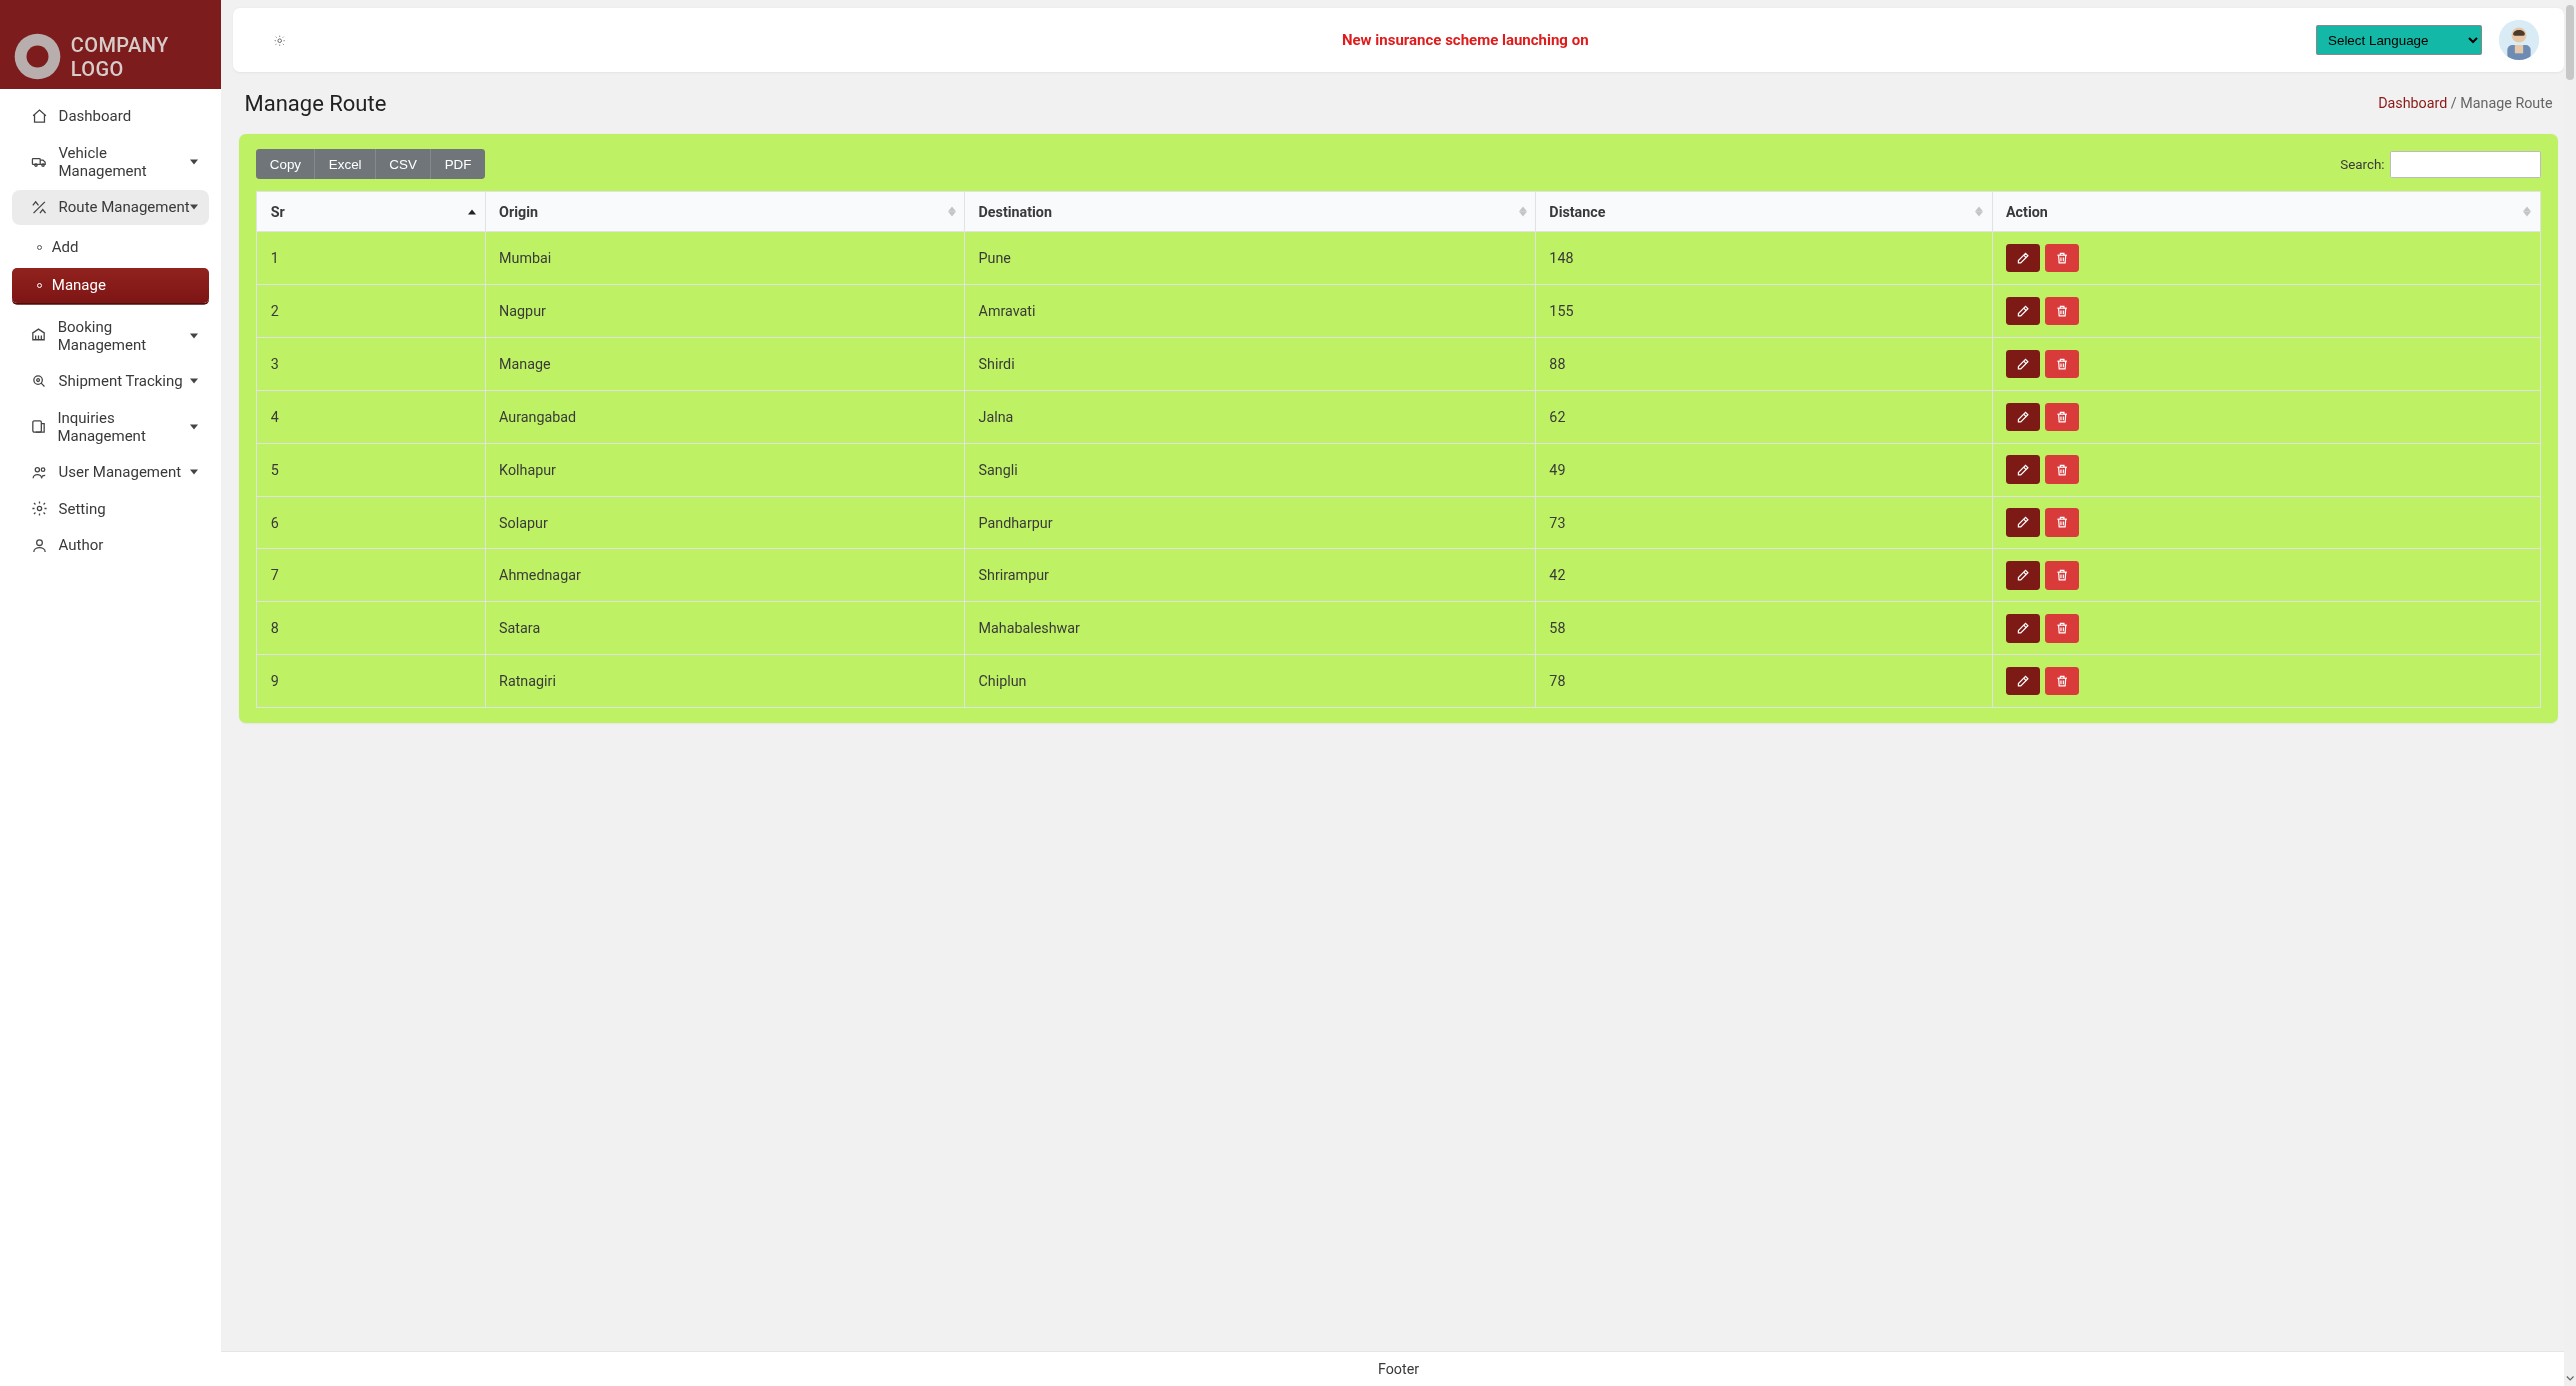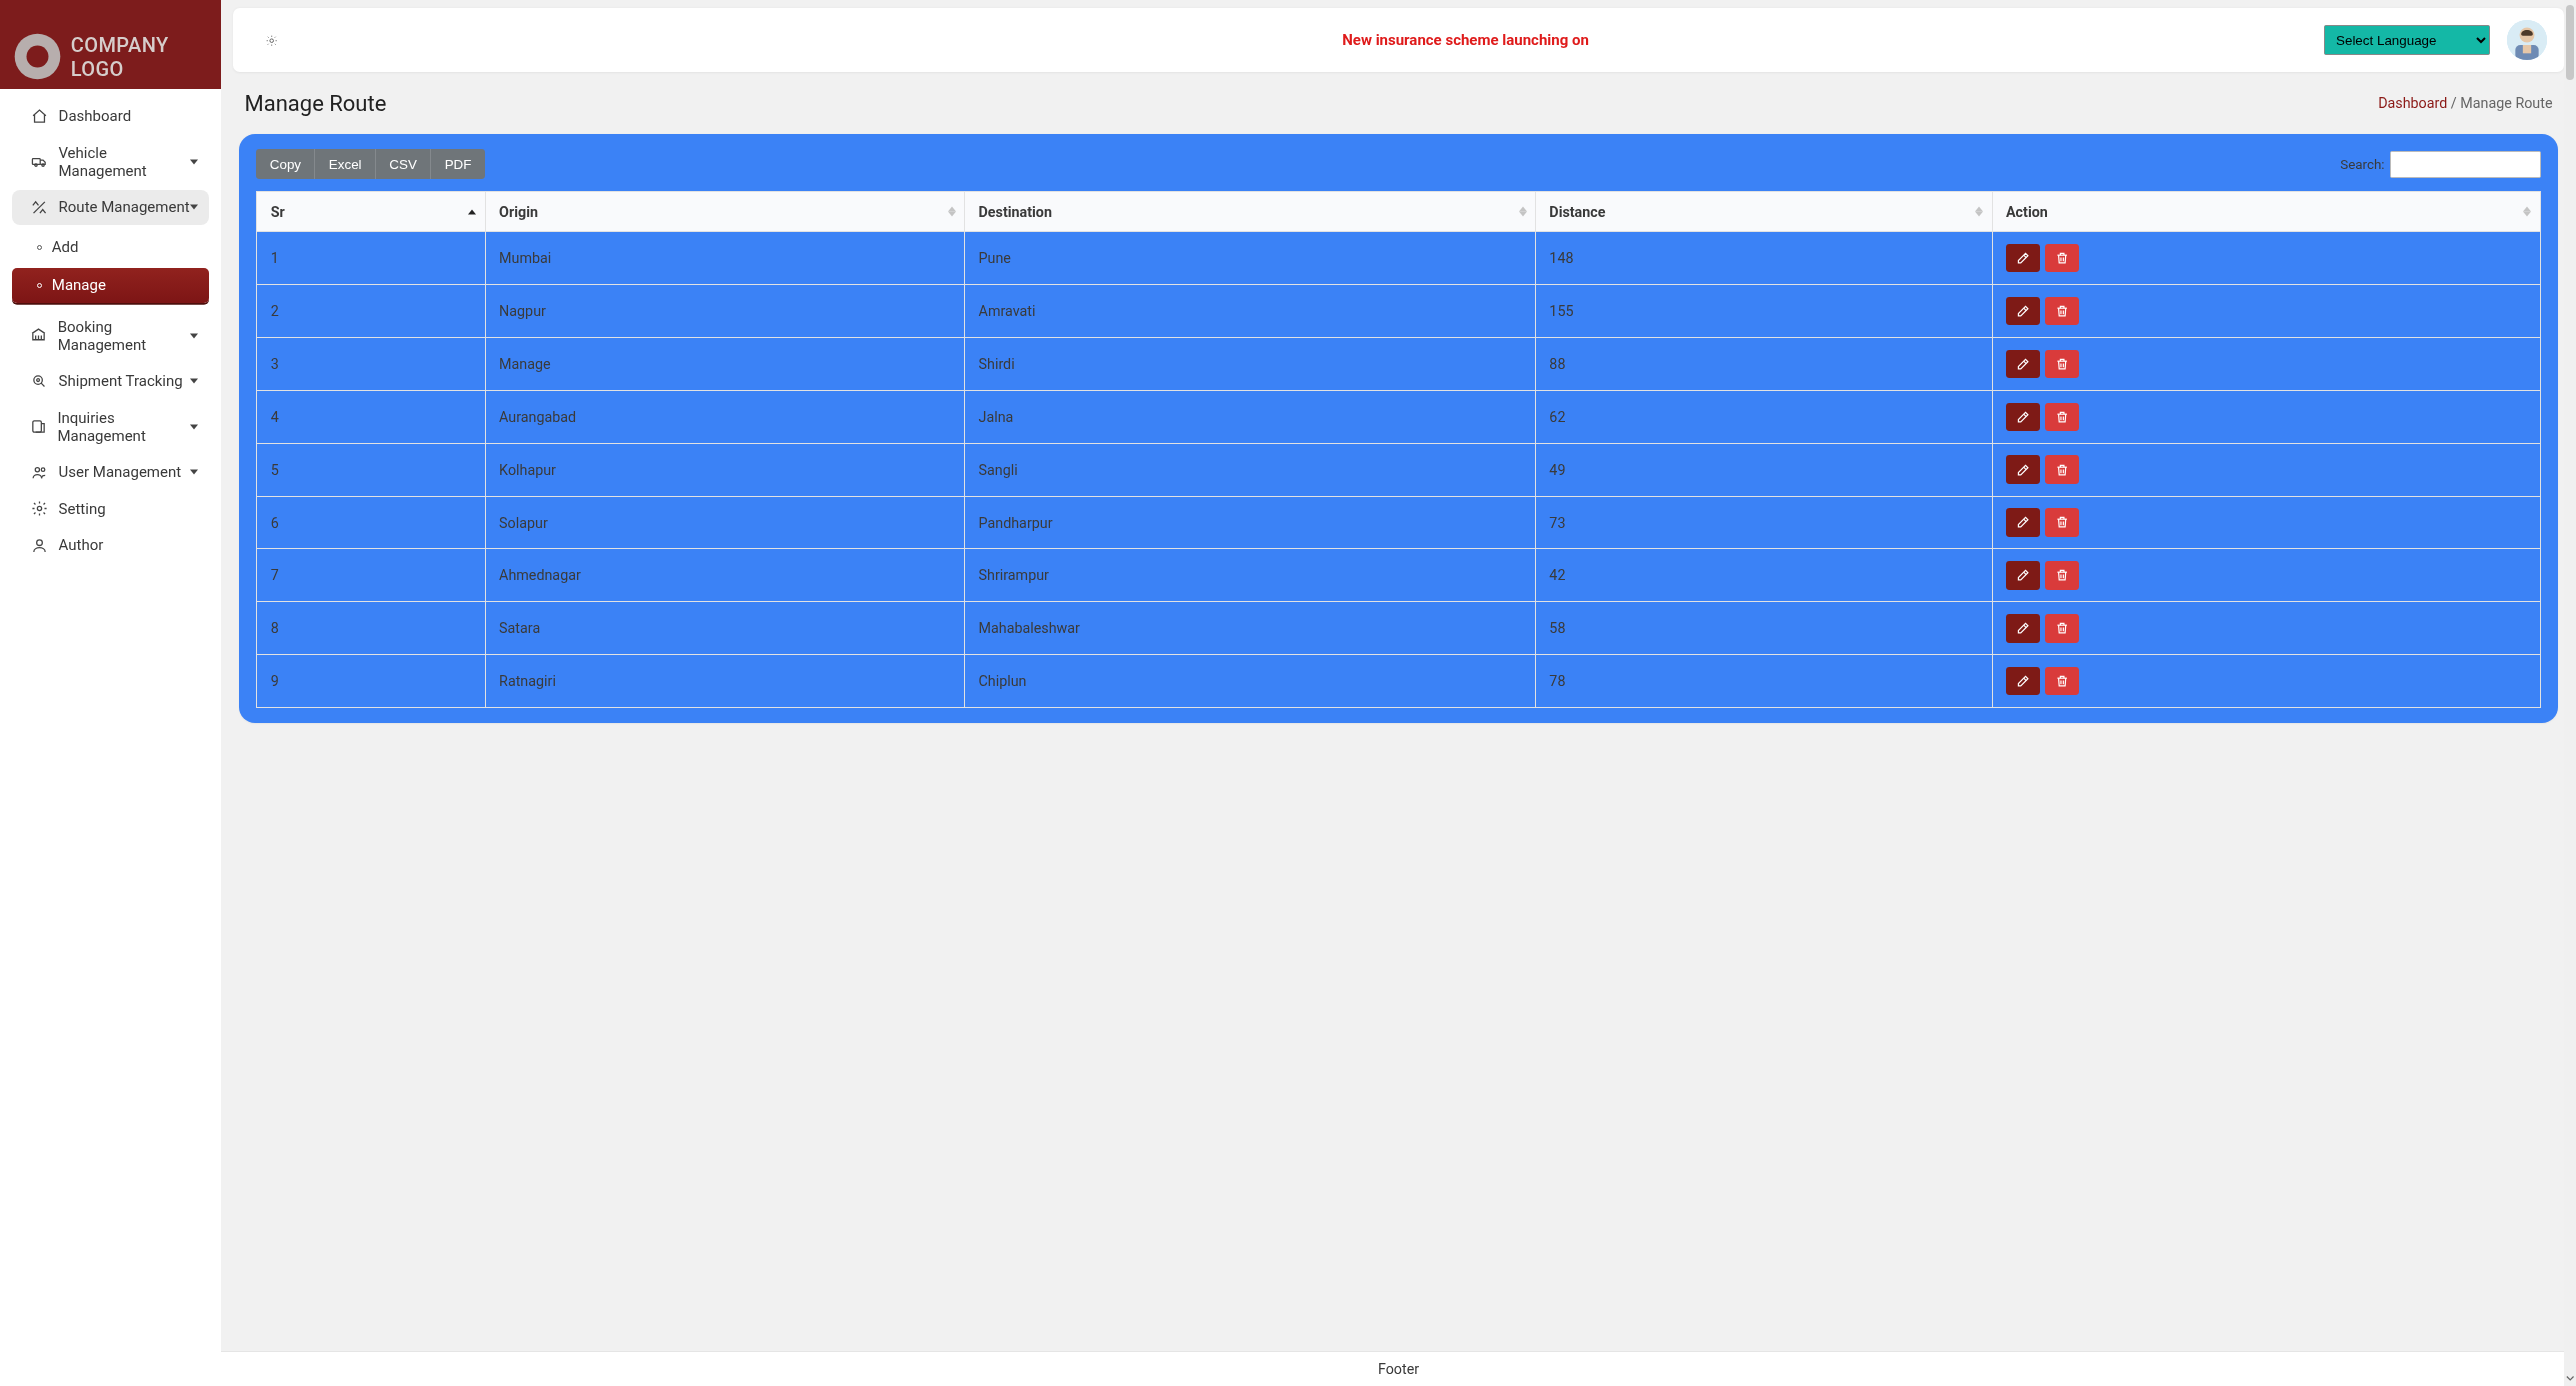--- a/index.html
+++ b/index.html
@@ -70,21 +70,21 @@
   }
   .nav-subitem.active .dot { border-color: #fff; }
   .main { flex: 1; display: flex; flex-direction: column; min-width: 0; }
   .topbar {
     background: #fff;
     border-radius: 6.7px;
     margin: 8.4px 11.7px 3.4px 11.7px;
     height: 64px;
     display: flex;
     align-items: center;
-    padding: 0 17px;
+    padding: 0 25px;
     gap: 17px;
     box-shadow: 0 0.8px 2.5px rgba(0,0,0,.06);
   }
   .topbar .sun { width: 15px; height: 15px; display:flex; align-items:center; justify-content:center; margin-left: 15px; }
   .marquee-wrap { flex: 1; overflow: hidden; white-space: nowrap; position: relative; height: 20px; display:flex; align-items:center; }
   .marquee-text { color: #df1b1b; font-weight: 700; font-size: 15px; position: absolute; left: 52%; }
   .lang-select {
     width: 166px; height: 30px; font-size: 13.4px; border: 0.8px solid #888; border-radius: 1.7px;
     padding: 3.4px 6.7px; background: #14b8a6;
   }
@@ -93,21 +93,21 @@
   }
   .avatar svg { width: 100%; height: 100%; display:block; }
   .page-header {
     display: flex; justify-content: space-between; align-items: center;
     padding: 15px 23.5px 6.7px 23.5px;
   }
   .page-title { font-size: 22px; font-weight: 400; color: #222; }
   .breadcrumb { font-size: 14.3px; color: #666; text-align: right; }
   .breadcrumb a { color: #8b1916; text-decoration: none; }
   .card {
-    background: #3b82f6; border-radius: 16px; margin: 11.7px 18.4px; padding: 15px 17px;
+    background: #bef264; border-radius: 7px; margin: 11.7px 18.4px; padding: 15px 17px;
     box-shadow: 0 0.8px 1.7px rgba(0,0,0,.05);
   }
   .toolbar-row { display: flex; justify-content: space-between; align-items: center; margin-bottom: 11.7px; }
   .btn-group { display: inline-flex; border-radius: 3.4px; overflow: hidden; }
   .btn-group button {
     background: #6f7579; color: #fff; border: none; padding: 7.5px 13.4px; font-size: 13.4px; cursor: pointer;
   }
   .btn-group button + button { border-left: 0.8px solid rgba(255,255,255,.15); }
   .search-wrap { display: flex; align-items: center; gap: 5px; font-size: 13.4px; }
   .search-wrap input {

